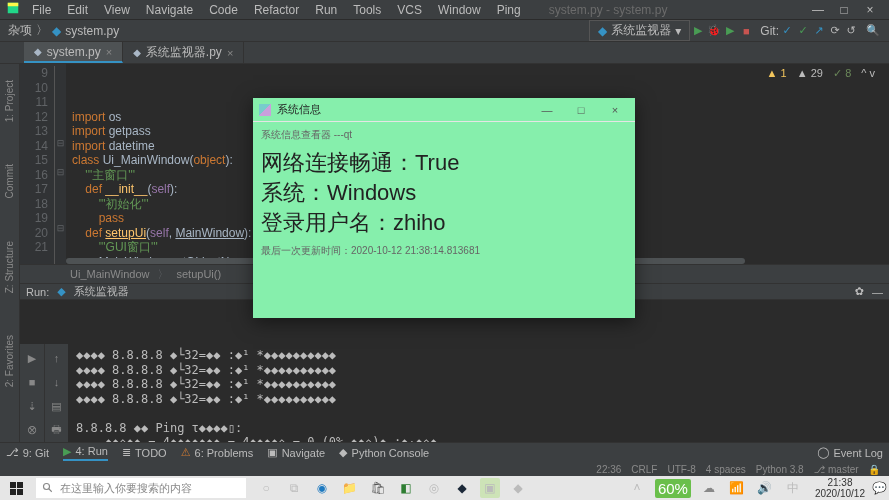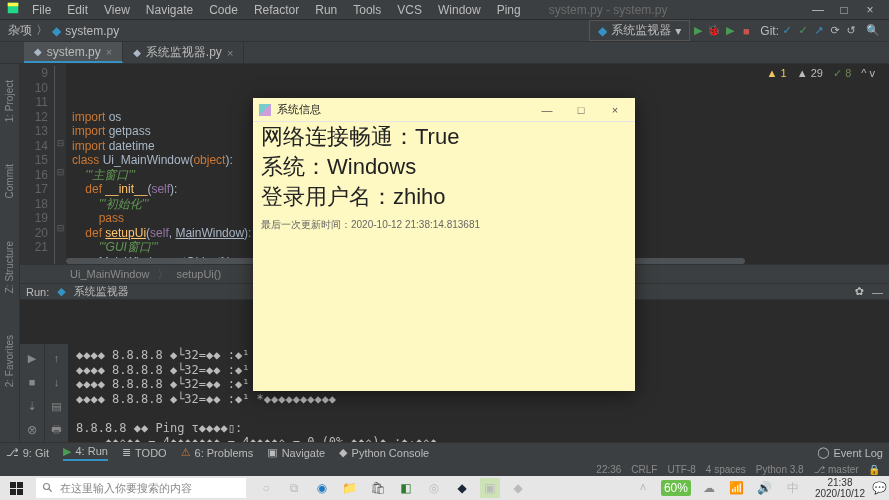--- a/index.html
+++ b/index.html
@@ -32,21 +32,21 @@
   .vlabel { writing-mode: vertical-rl; transform: rotate(180deg); color: #8a8a8a; font-size: 10px; white-space: nowrap; padding: 6px 0;}
   
   .editor-wrap { position: absolute; left: 20px; top: 64px; right: 0; height: 200px; background: #2b2b2b; display: flex; }
   .gutter { width: 34px; background: #313335; color: #606366; text-align: right; padding: 2px 6px 0 0; font-family: "Consolas", monospace; font-size: 12px; line-height: 14.5px; }
   .fold-gutter { width: 12px; background: #313335; display:flex; flex-direction:column; align-items:center; padding-top:2px; line-height:14.5px; font-size:9px; color:#606366;}
   .fold-gutter div{height:14.5px; width:12px; display:flex; align-items:center; justify-content:center; border-left:1px solid #555;}
   .code { flex: 1; font-family: "Consolas", monospace; font-size: 12px; line-height: 14.5px; padding: 2px 0 0 6px; color: #a9b7c6; white-space: pre; position: relative; }
   .k-orange { color: #cc7832; }
   .k-purple { color: #9876aa; }
   .k-yellow { color: #ffc66d; }
-  .k-green { color: #629755; font-style: italic; margin-top: 7px;}
+  .k-green { color: #629755;  margin-top: 7px;}
   .k-str { color: #629755; }
   .code .underline { text-decoration: underline; }
   .editor-badges { position: absolute; top: 2px; right: 14px; display: flex; gap: 10px; font-size: 11px; color: #bbb;}
   .editor-badges .warn { color: #f2c55c; }
   .editor-badges .err { color: #bbb; }
   .editor-badges .ok { color: #6a8759; }
   
   .crumb-bar { position: absolute; left: 20px; top: 264px; right: 0; height: 20px; background: #3c3f41; color: #8a8a8a; display: flex; align-items: center; padding: 0 50px; font-size: 11px; gap: 8px; border-top:1px solid #323232;border-bottom:1px solid #323232;}
   .crumb-bar .sep { color: #606366; }
   .scroll-thumb{position:absolute; left:66px; top:258px; right:44px; height:6px; background:transparent;}
@@ -62,42 +62,42 @@
   .run-out { flex: 1; font-family: "Consolas", monospace; font-size: 12px; line-height: 14.5px; padding: 4px 8px; color: #bbb; white-space: pre; }
   
   .bottom-bar { position: absolute; left: 0; right: 0; top: 442px; height: 20px; background: #3c3f41; display: flex; align-items: center; padding: 0 6px; gap: 14px; font-size: 11px; color: #bbb; border-top:1px solid #323232;}
   .bottom-bar .bi { display: flex; align-items: center; gap: 4px; }
   .bottom-bar .underline { border-bottom: 2px solid #3592c4; padding-bottom:1px;}
   .bottom-bar .spacer { flex: 1; }
   
   .status-line { position: absolute; left: 0; right: 0; top: 462px; height: 14px; background: #3c3f41; display: flex; align-items: center; justify-content: flex-end; padding: 0 8px; gap: 10px; font-size: 10px; color: #8a8a8a; }
   .status-line .lock{color:#8a8a8a;}
   
-  .dlg { position: absolute; left: 253px; top: 98px; width: 382px; height: 293px; background: #fef9c3; box-shadow: 0 4px 18px rgba(0,0,0,.5); display: flex; flex-direction: column; color: #222; }
+  .dlg { position: absolute; left: 253px; top: 98px; width: 382px; height: 220px; background: #86efac; box-shadow: 0 4px 18px rgba(0,0,0,.5); display: flex; flex-direction: column; color: #222; }
   .dlg-title { height: 24px; border-bottom: 1px solid #e5e5e5; display: flex; align-items: center; padding: 0 6px; gap: 6px; font-size: 11px; }
   .dlg-title .spacer { flex: 1; }
   .dlg-title .wbtn { width: 28px; text-align: center; color: #555; }
   .dlg-title .app-icn{width:12px;height:12px;background:linear-gradient(135deg,#7cc 0 50%,#c9a0dc 50% 100%);}
   .dlg-sub { padding: 6px 8px; font-size: 10px; color: #666; }
   .dlg-body { padding: 0 8px; font-family: "SimSun","NSimSun","Courier New",monospace; }
   .dlg-body .line { font-size: 22px; line-height: 30px; white-space: nowrap; }
   .dlg-foot { padding: 6px 8px; font-size: 10px; color: #666; }
   
   .taskbar { position: absolute; left: 0; right: 0; bottom: 0; height: 24px; background: #e6e6e6; display: flex; align-items: center; }
   .taskbar .start { width: 32px; display: flex; align-items: center; justify-content: center; }
   .win-logo { display: grid; grid-template-columns: 6px 6px; grid-template-rows: 6px 6px; gap: 1px; }
   .win-logo span { background: #222; }
   .taskbar .search { flex: 0 0 210px; height: 20px; margin: 0 4px; background: #fff; display: flex; align-items: center; padding: 0 6px; gap: 6px; color: #888; font-size: 11px; }
   .taskbar .search svg { width: 12px; height: 12px; }
   .taskbar .tsep{flex:1;}
   .taskbar .tray { display: flex; align-items: center; gap: 8px; padding: 0 6px; font-size: 12px; }
   .taskbar .tray .ti { width: 20px; height: 20px; display: flex; align-items: center; justify-content: center; border-radius:2px;}
   .taskbar .tray .active-app{background:#cde3b7;}
   .taskbar .clock { text-align: center; line-height: 11px; font-size: 10px; color: #333; padding: 0 6px; }
-  .battery-badge{background:#6abf4b;color:#fff;font-size:12px;padding:1px 3px;border-radius:2px;}
+  .battery-badge{background:#6abf4b;color:#fff;font-size:15px;padding:1px 3px;border-radius:2px;}
   svg.icon{width:14px;height:14px;}
 </style>
 </head>
 <body>
 
 <div class="menubar">
   <span style="margin-right:4px;">
     <svg class="icon" viewBox="0 0 16 16">
         <rect width="16" height="16" fill="#3c3f41"></rect>
         <rect x="2" y="2" width="12" height="12" fill="#21d789"></rect>
@@ -300,20 +300,21 @@
 
 <div class="dlg">
   <div class="dlg-title">
     <span class="app-icn"></span>
     <span>系统信息</span>
     <span class="spacer"></span>
     <span class="wbtn">—</span>
     <span class="wbtn">□</span>
     <span class="wbtn">×</span>
   </div>
+  <div class="dlg-sub">系统信息查看器 ---qt</div>
   <div class="dlg-body">
     <div class="line"><span>网络连接畅通：</span><span>True</span></div>
     <div class="line"><span>系统：</span><span>Windows</span></div>
     <div class="line"><span>登录用户名：</span><span>zhiho</span></div>
   </div>
   <div class="dlg-foot">最后一次更新时间：2020-10-12 21:38:14.813681</div>
 </div>
 
 <div class="taskbar">
   <div class="start">

